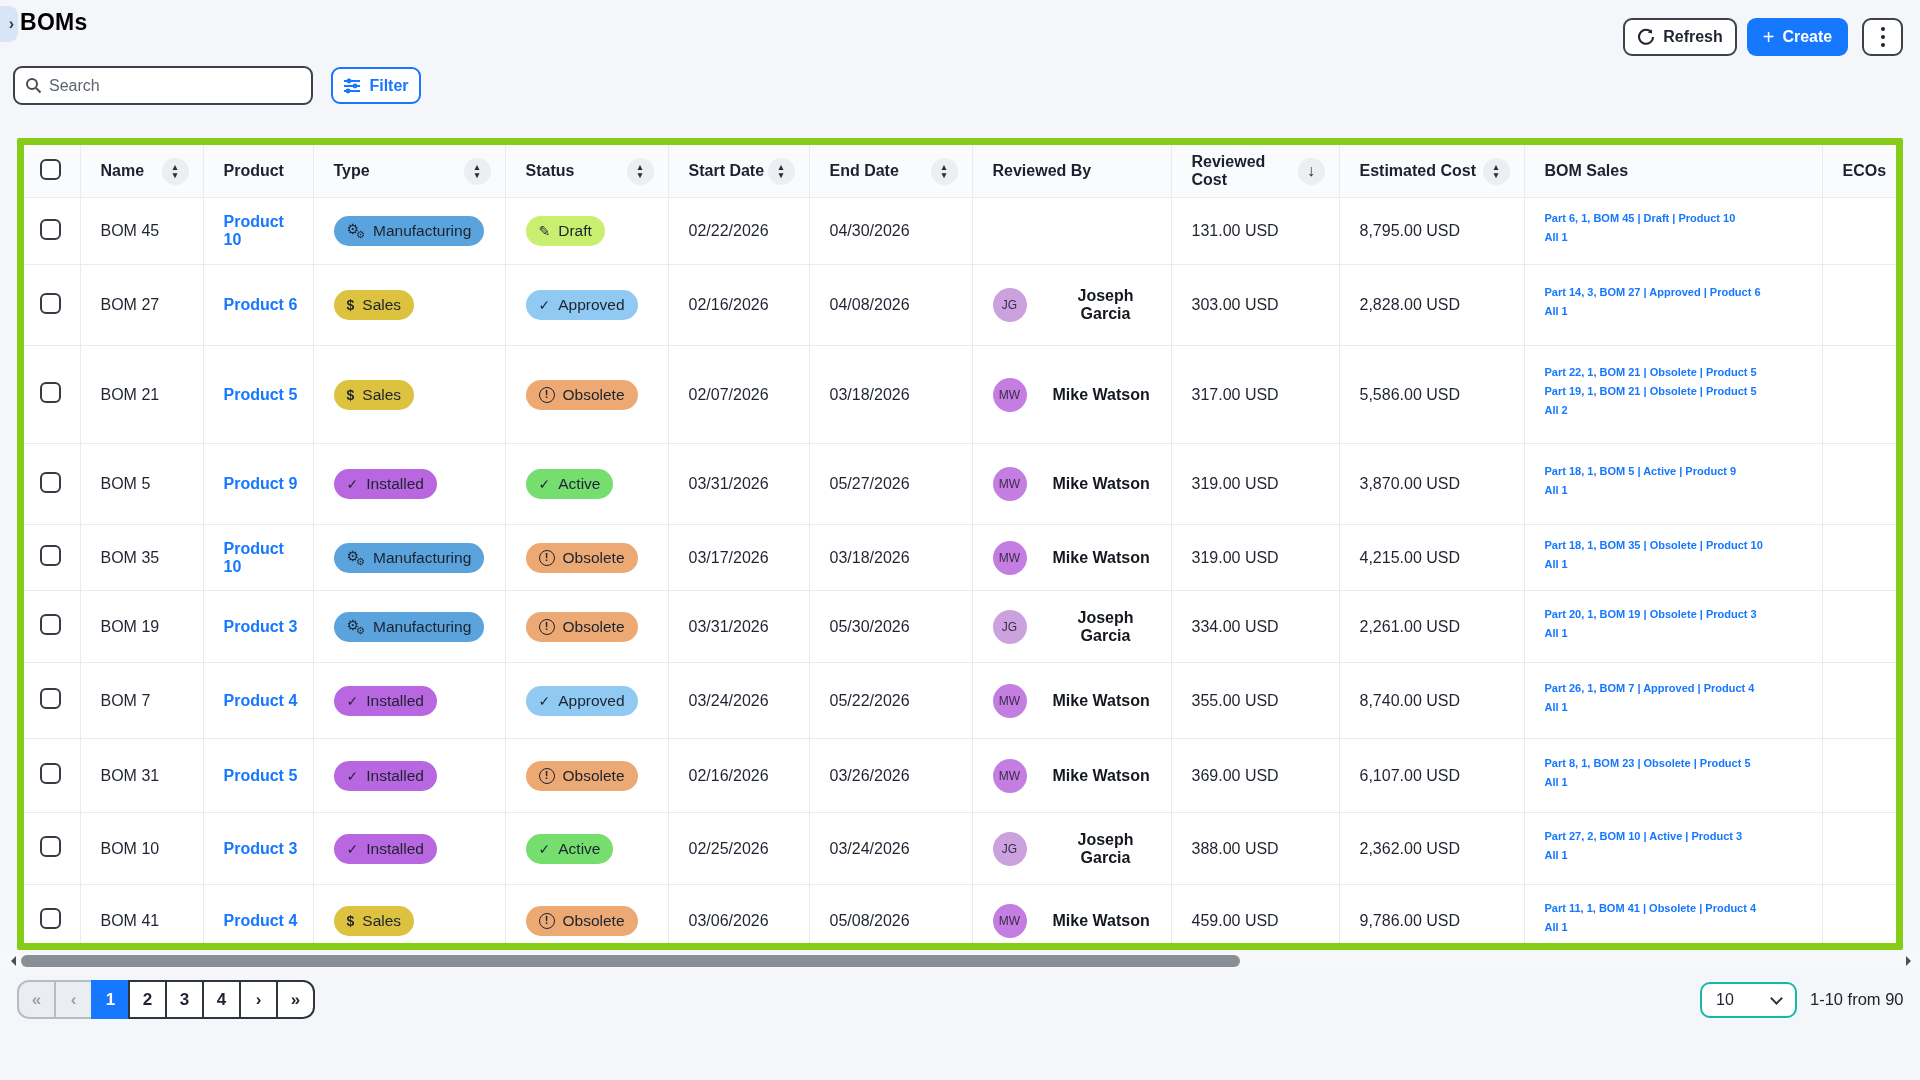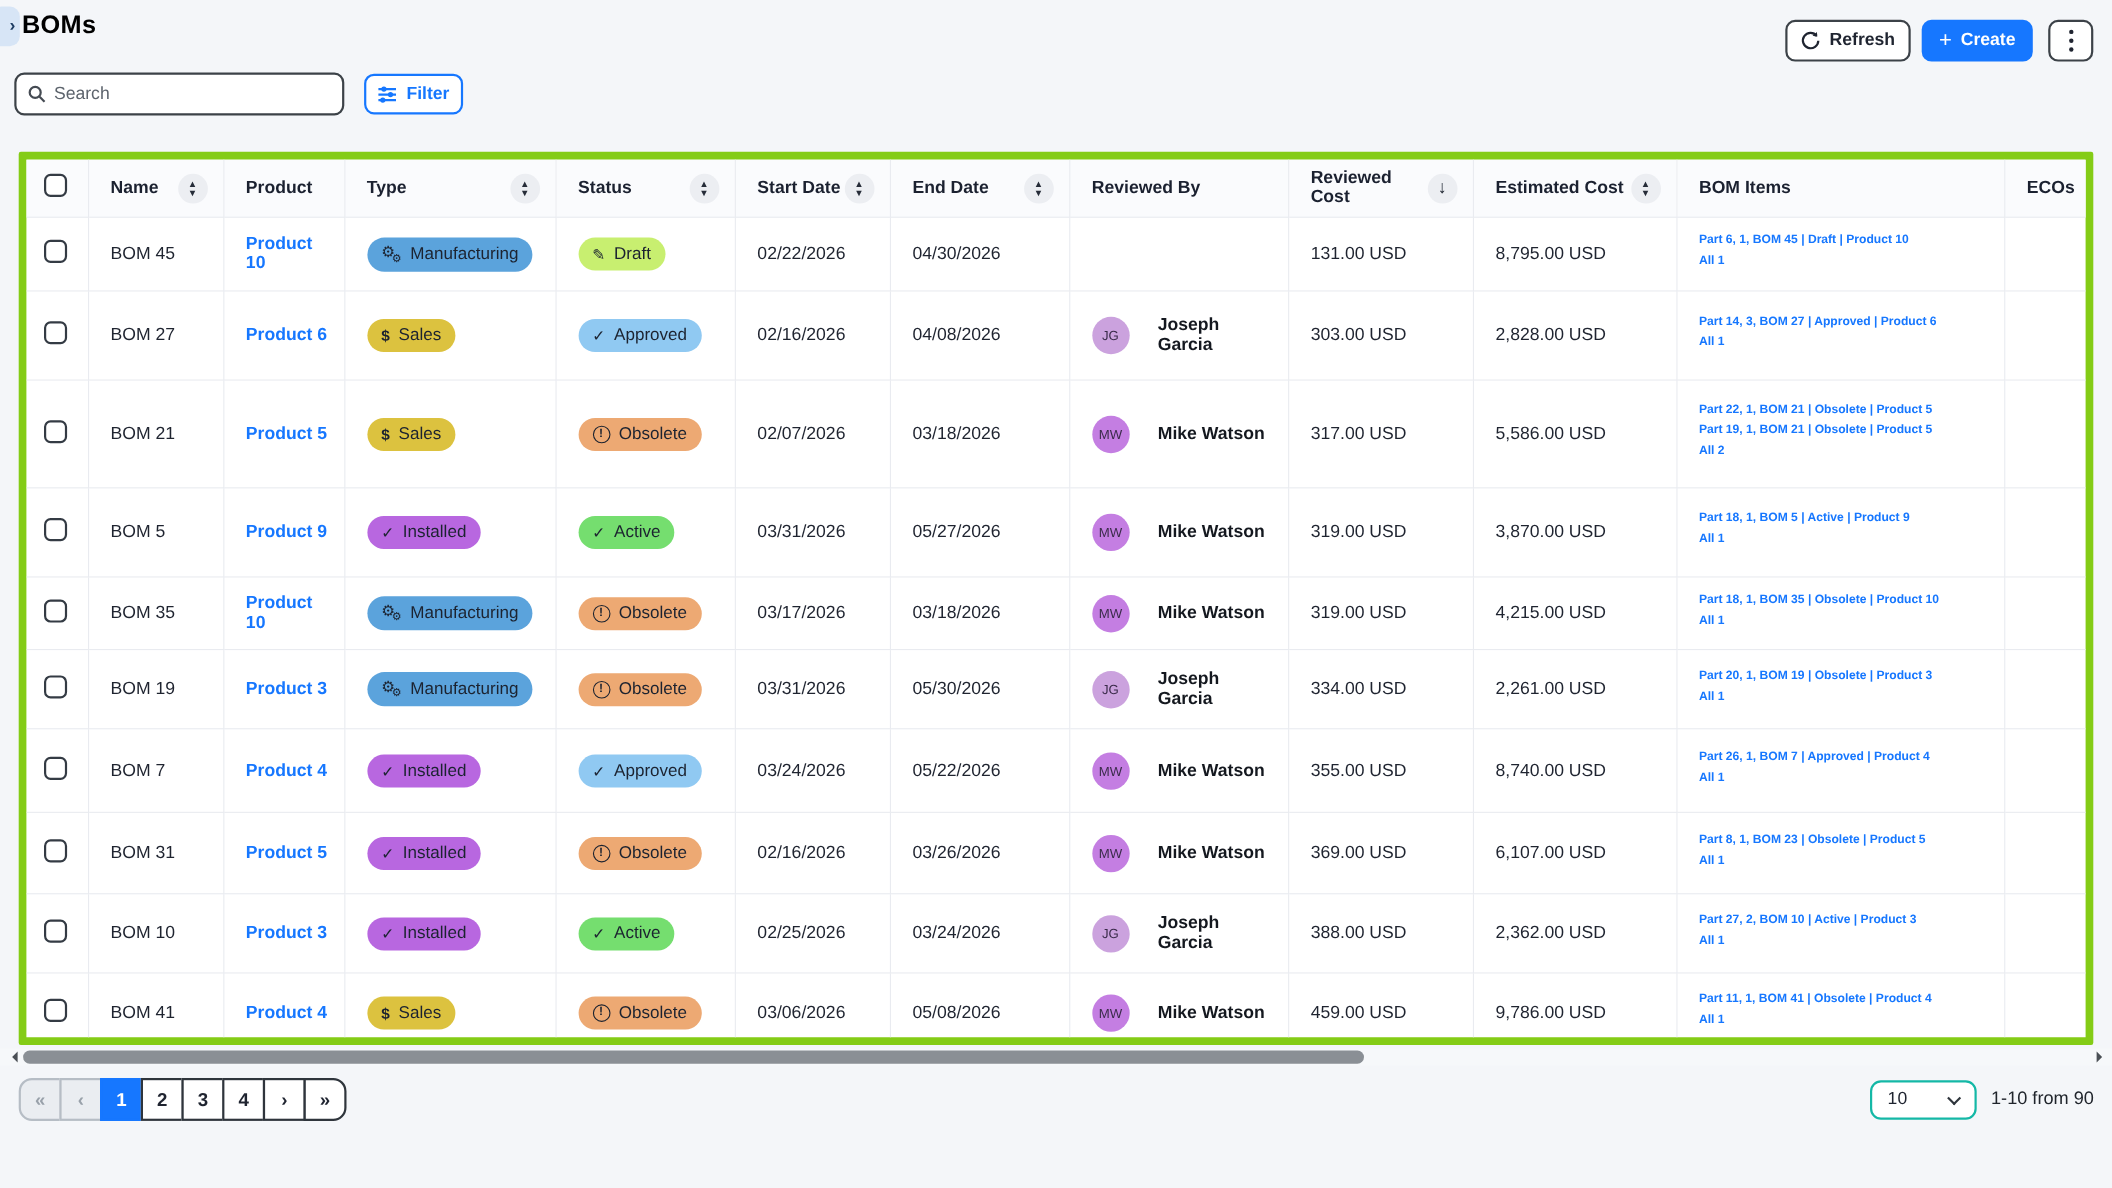--- a/index.html
+++ b/index.html
@@ -83,21 +83,21 @@
     display:inline-flex; align-items:center; justify-content:center;
     font-size:11px; font-weight:bold; line-height:1;
   }
   .gear2{ font-size:10px; margin-left:-3px; vertical-align:-4px; }
   .reviewer{ display:flex; align-items:center; gap:26px; }
   .avatar{
     width:34px; height:34px; border-radius:50%; flex:0 0 auto;
     display:flex; align-items:center; justify-content:center;
     font-size:12px; color:#3a2b4a; font-weight:normal;
   }
-  .reviewer b{ color:#14181f; }
+  .reviewer b{ color:#14181f;text-align:center; }
   .bom-items{ font-size:11px; line-height:19px; font-weight:bold; color:#1677ff; padding-top:0; padding-bottom:6px;}
   .bom-items div{ cursor:pointer; }
   
   .hscroll{ position:absolute; left:0; top:953px; width:1920px; height:16px; background:#f6f8fa; }
   .hscroll .thumb{
     position:absolute; left:21px; top:2px; width:1219px; height:12px;
     background:#8a8f95; border-radius:6px; cursor:grab;
   }
   .hs-arrow{ position:absolute; top:3px; width:0; height:0; border:5px solid transparent; }
   .hs-left{ left:6px; border-right-color:#4a4f55; }
@@ -265,21 +265,21 @@
             <div class="th-inner">
               <span>Estimated Cost</span>
               <span class="sort-pill">
                 <span class="tri">▴</span>
                 <span class="tri">▾</span>
               </span>
             </div>
           </th>
           <th>
             <div class="th-inner">
-              <span>BOM Items</span>
+              <span>BOM Sales</span>
             </div>
           </th>
           <th>
             <div class="th-inner">
               <span>ECOs</span>
             </div>
           </th>
         </tr>
       </thead>
     <tbody id="body-rows">

